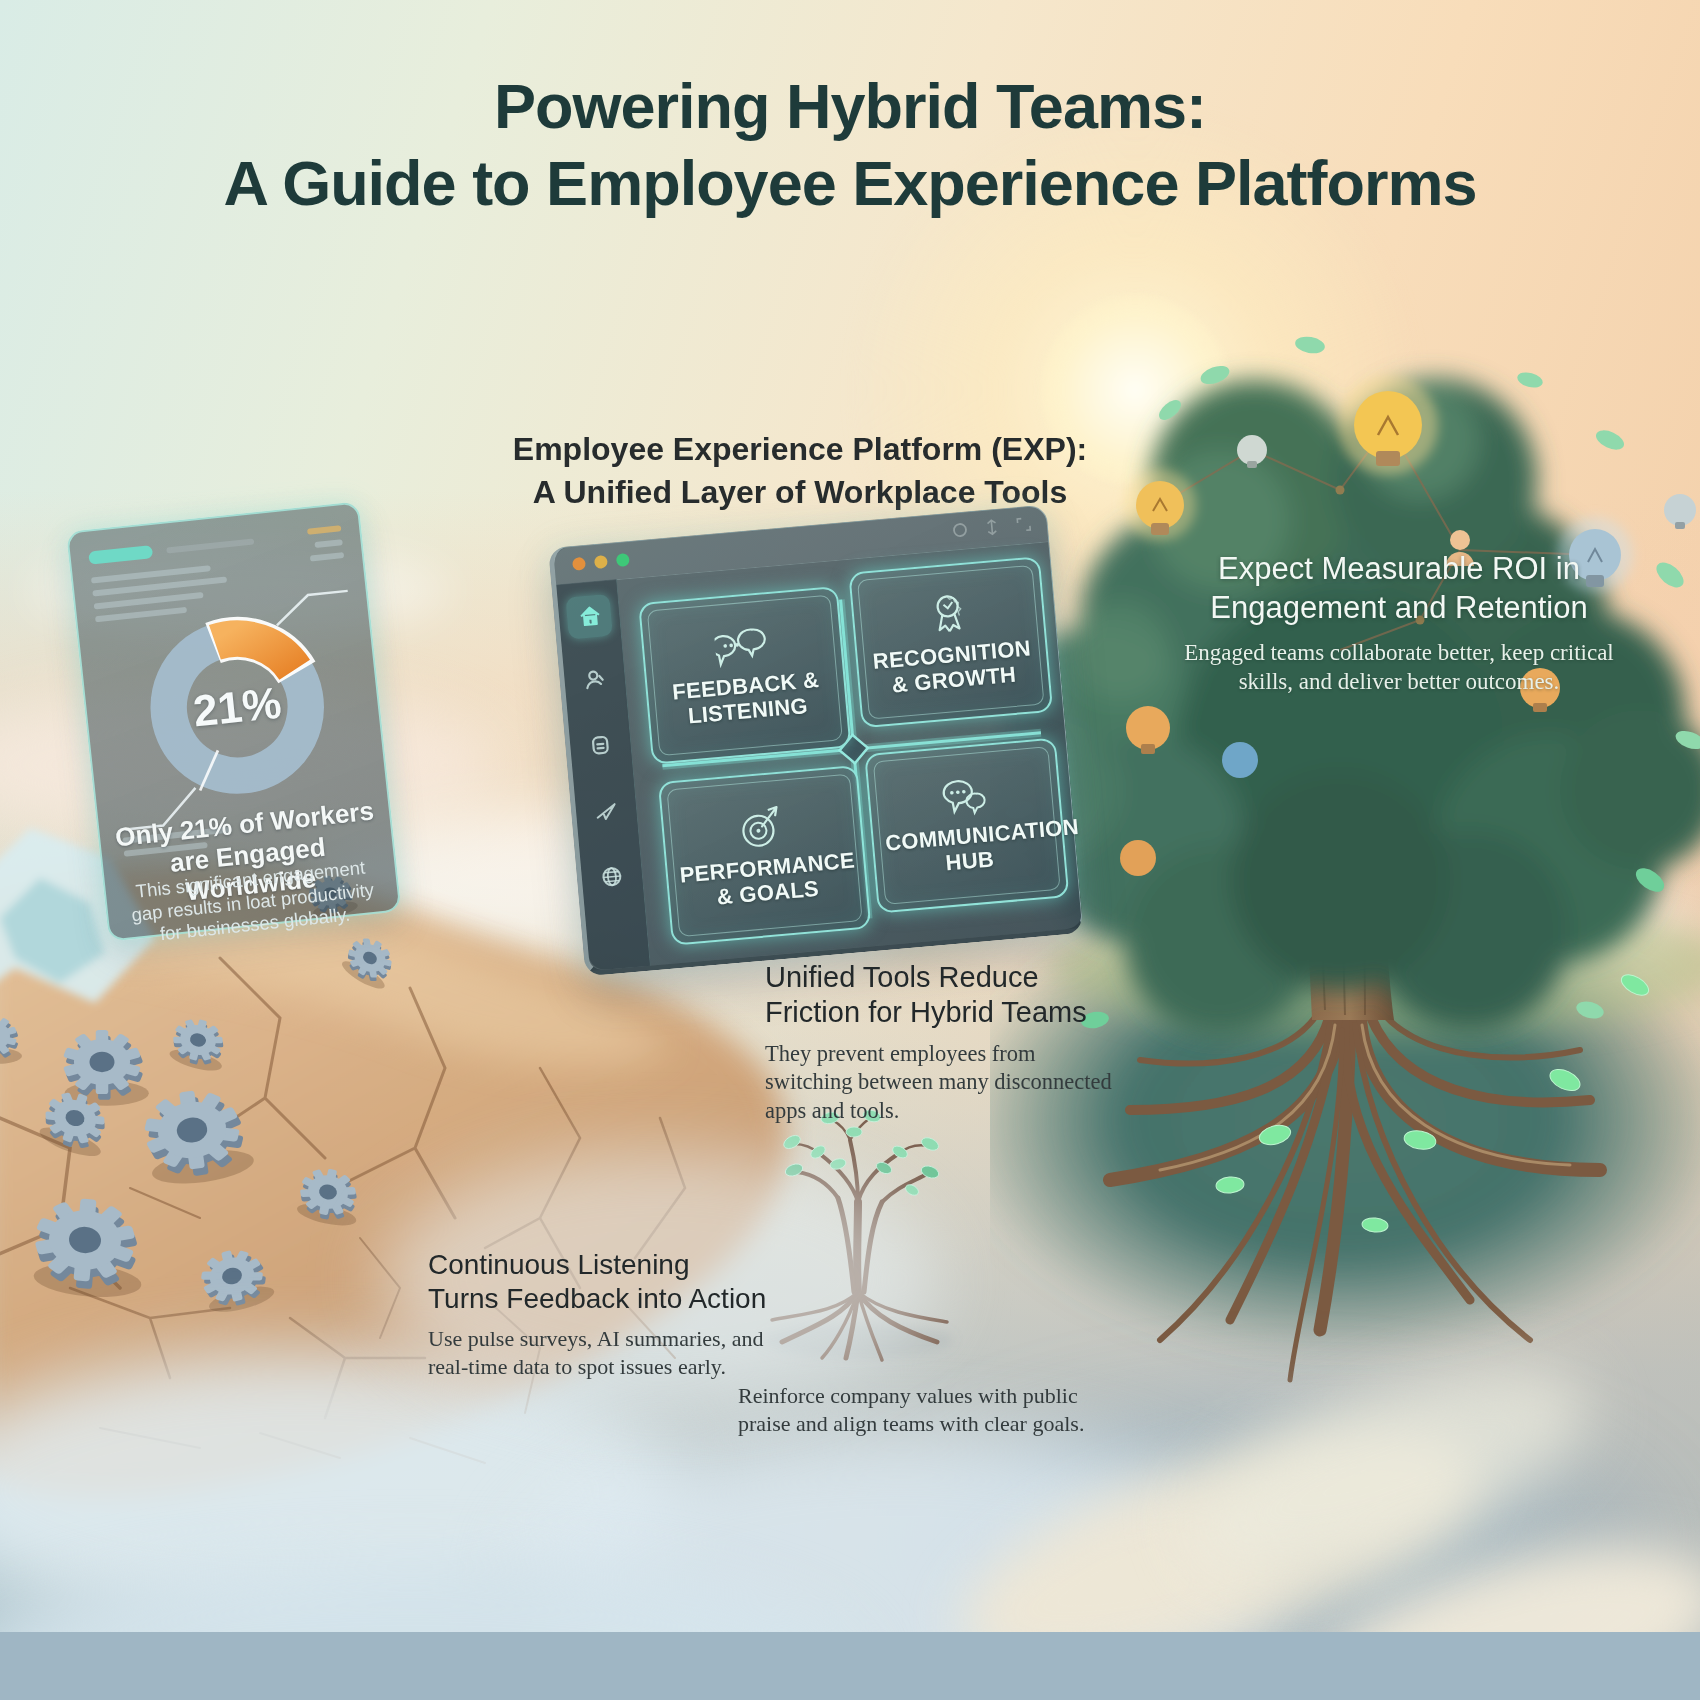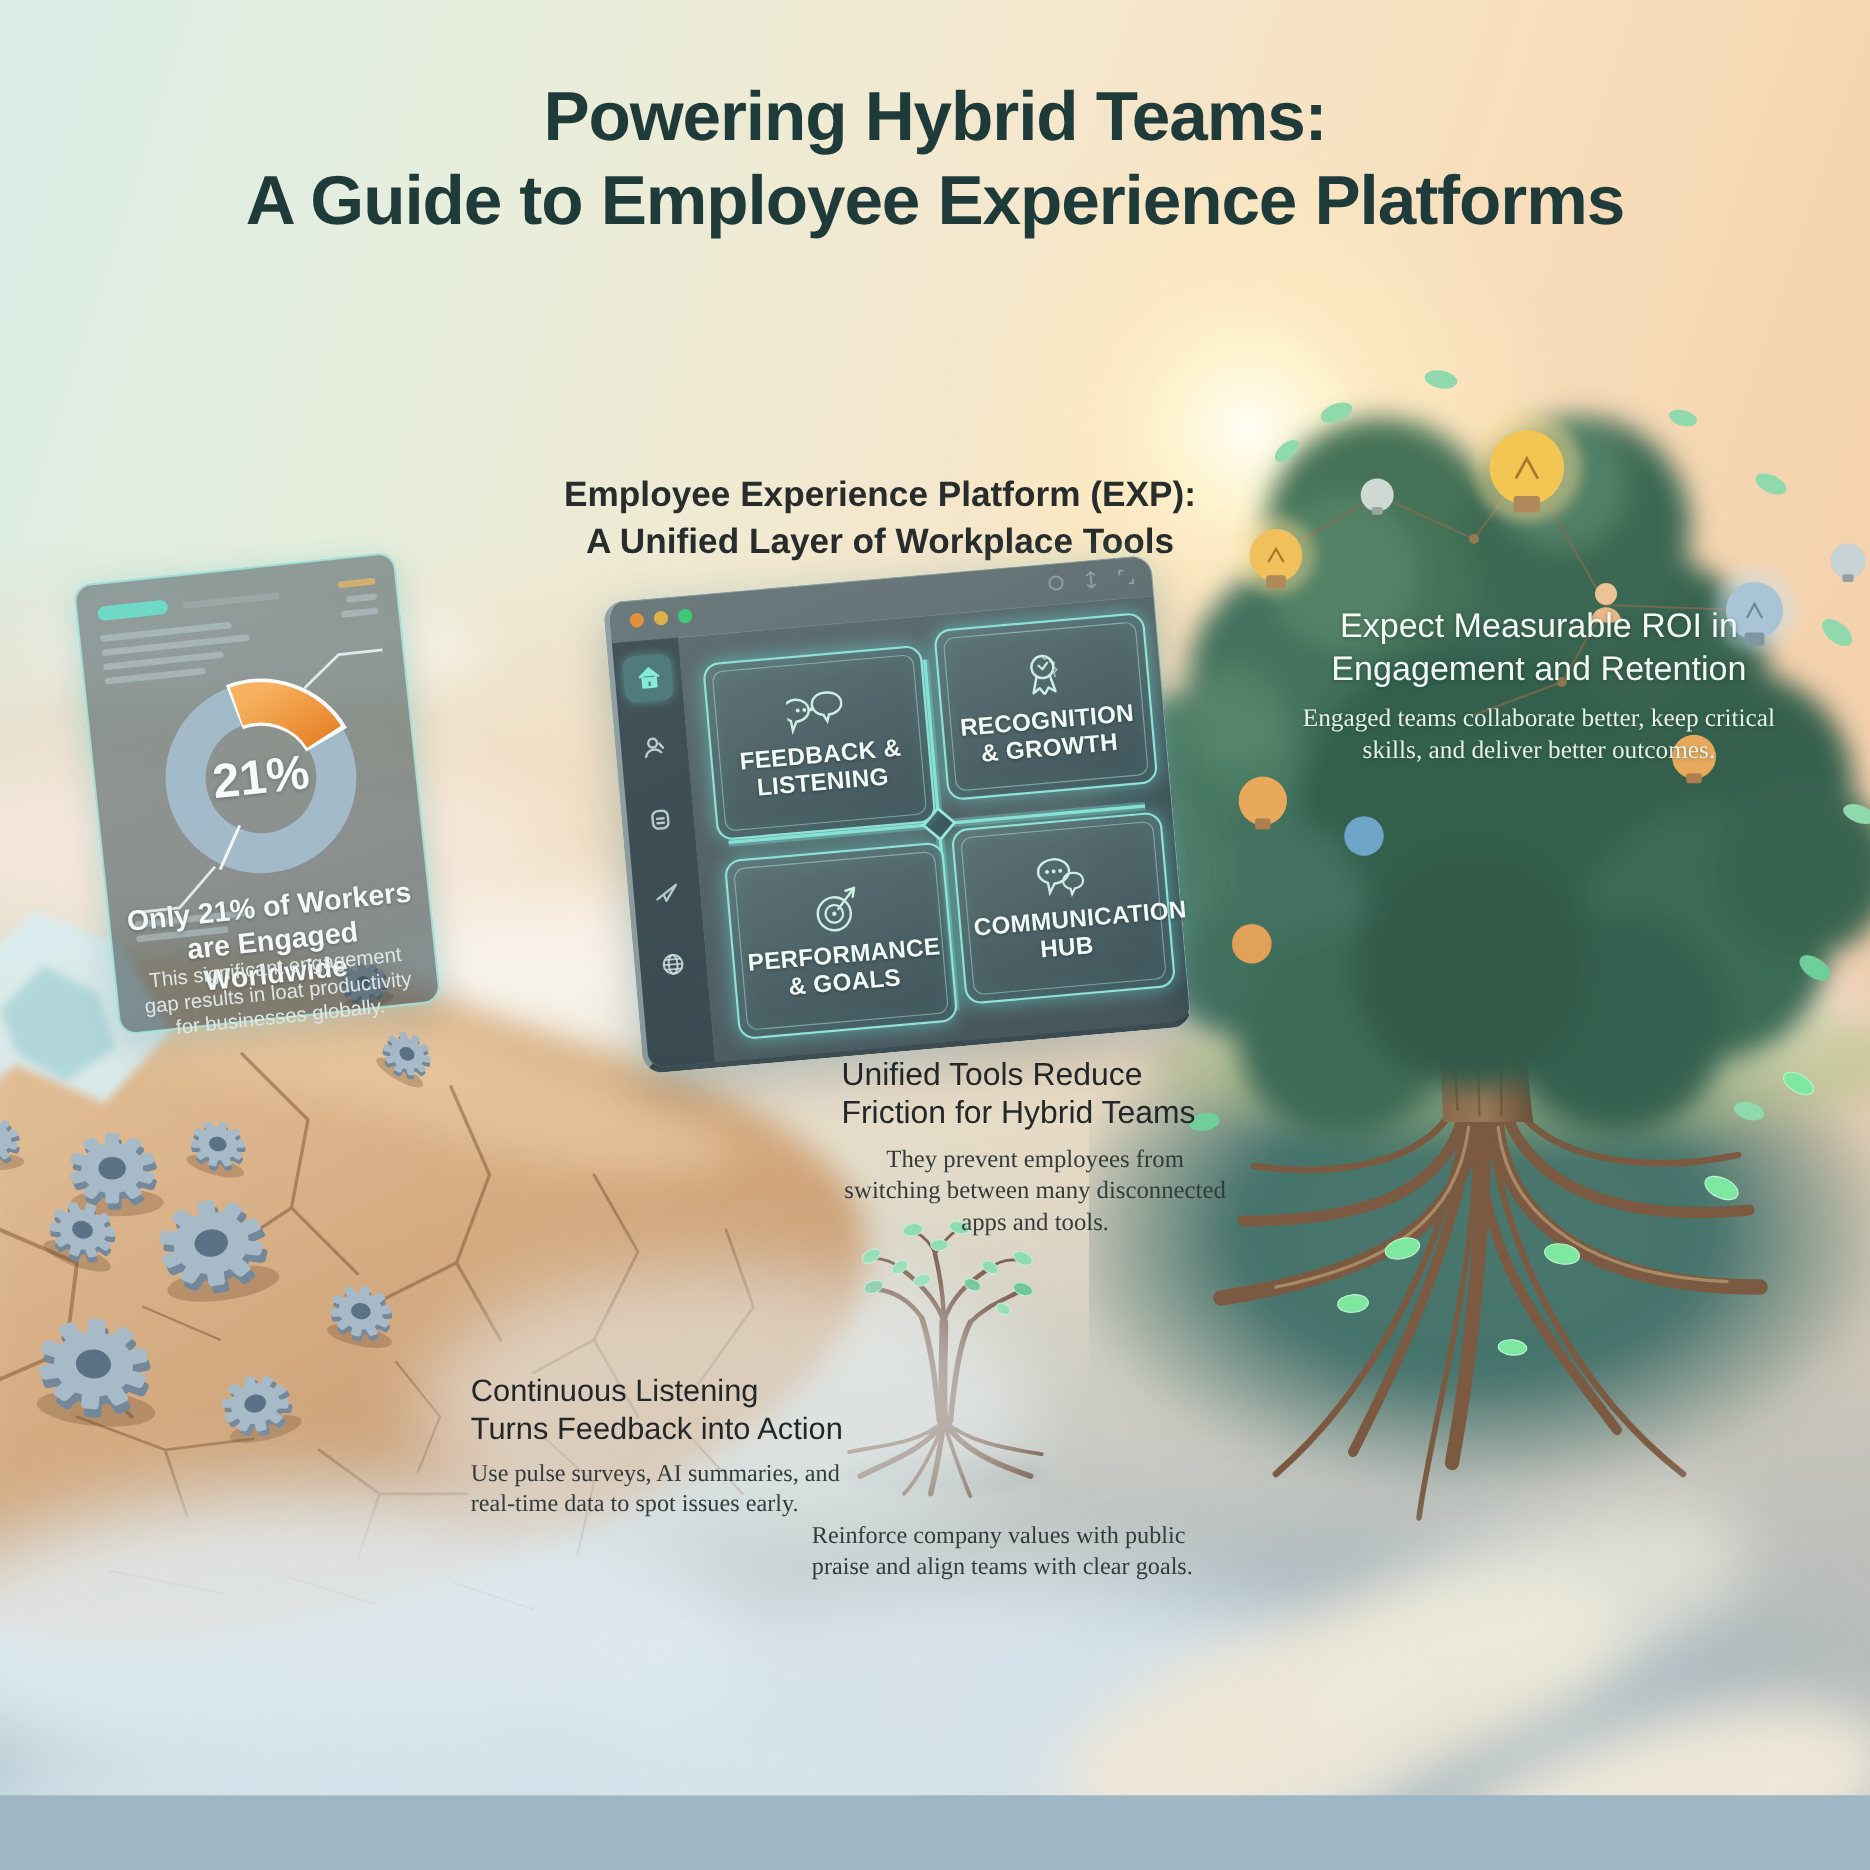--- a/index.html
+++ b/index.html
@@ -23,21 +23,21 @@
     color:#1e3b3a;font-weight:700;font-size:63px;line-height:1.22;letter-spacing:-1px;}
   .platform-heading{position:absolute;left:420px;top:428px;width:760px;text-align:center;
     color:#272c2d;font-weight:700;font-size:32px;line-height:1.33;}
   .callout h3{margin:0;font-weight:400;color:#22282a;}
   .callout p{margin:10px 0 0 0;color:#333b3d;font-family:Liberation Serif, serif;}
   .roi{position:absolute;left:1162px;top:550px;width:474px;text-align:center;}
   .roi h3{font-size:31px;line-height:1.25;color:#f3f8f4;margin:0;text-shadow:0 1px 4px rgba(20,45,35,.45);}
   .roi p{font-size:23px;line-height:1.28;color:#e7f0e9;margin:10px 0 0;text-shadow:0 1px 3px rgba(20,45,35,.4);}
   .unified{position:absolute;left:765px;top:960px;width:352px;}
   .unified h3{font-size:29px;line-height:1.2;}
-  .unified p{font-size:22.5px;line-height:1.28;text-align:center;}
+  .unified p{font-size:22.5px;line-height:1.28;}
   .listening{position:absolute;left:428px;top:1248px;width:346px;}
   .listening h3{font-size:28px;line-height:1.2;}
   .listening p{font-size:22px;line-height:1.28;}
   .recognition{position:absolute;left:738px;top:1358px;width:366px;}
   .recognition h3{font-size:28px;line-height:1.2;}
   .recognition p{font-size:22px;line-height:1.28;margin-top:24px;}
   
   .stat-card{position:absolute;left:66px;top:532px;width:290px;height:408px;
     transform:rotate(-6deg);transform-origin:0 0;border-radius:16px;
     border:2px solid rgba(172,240,229,.8);

